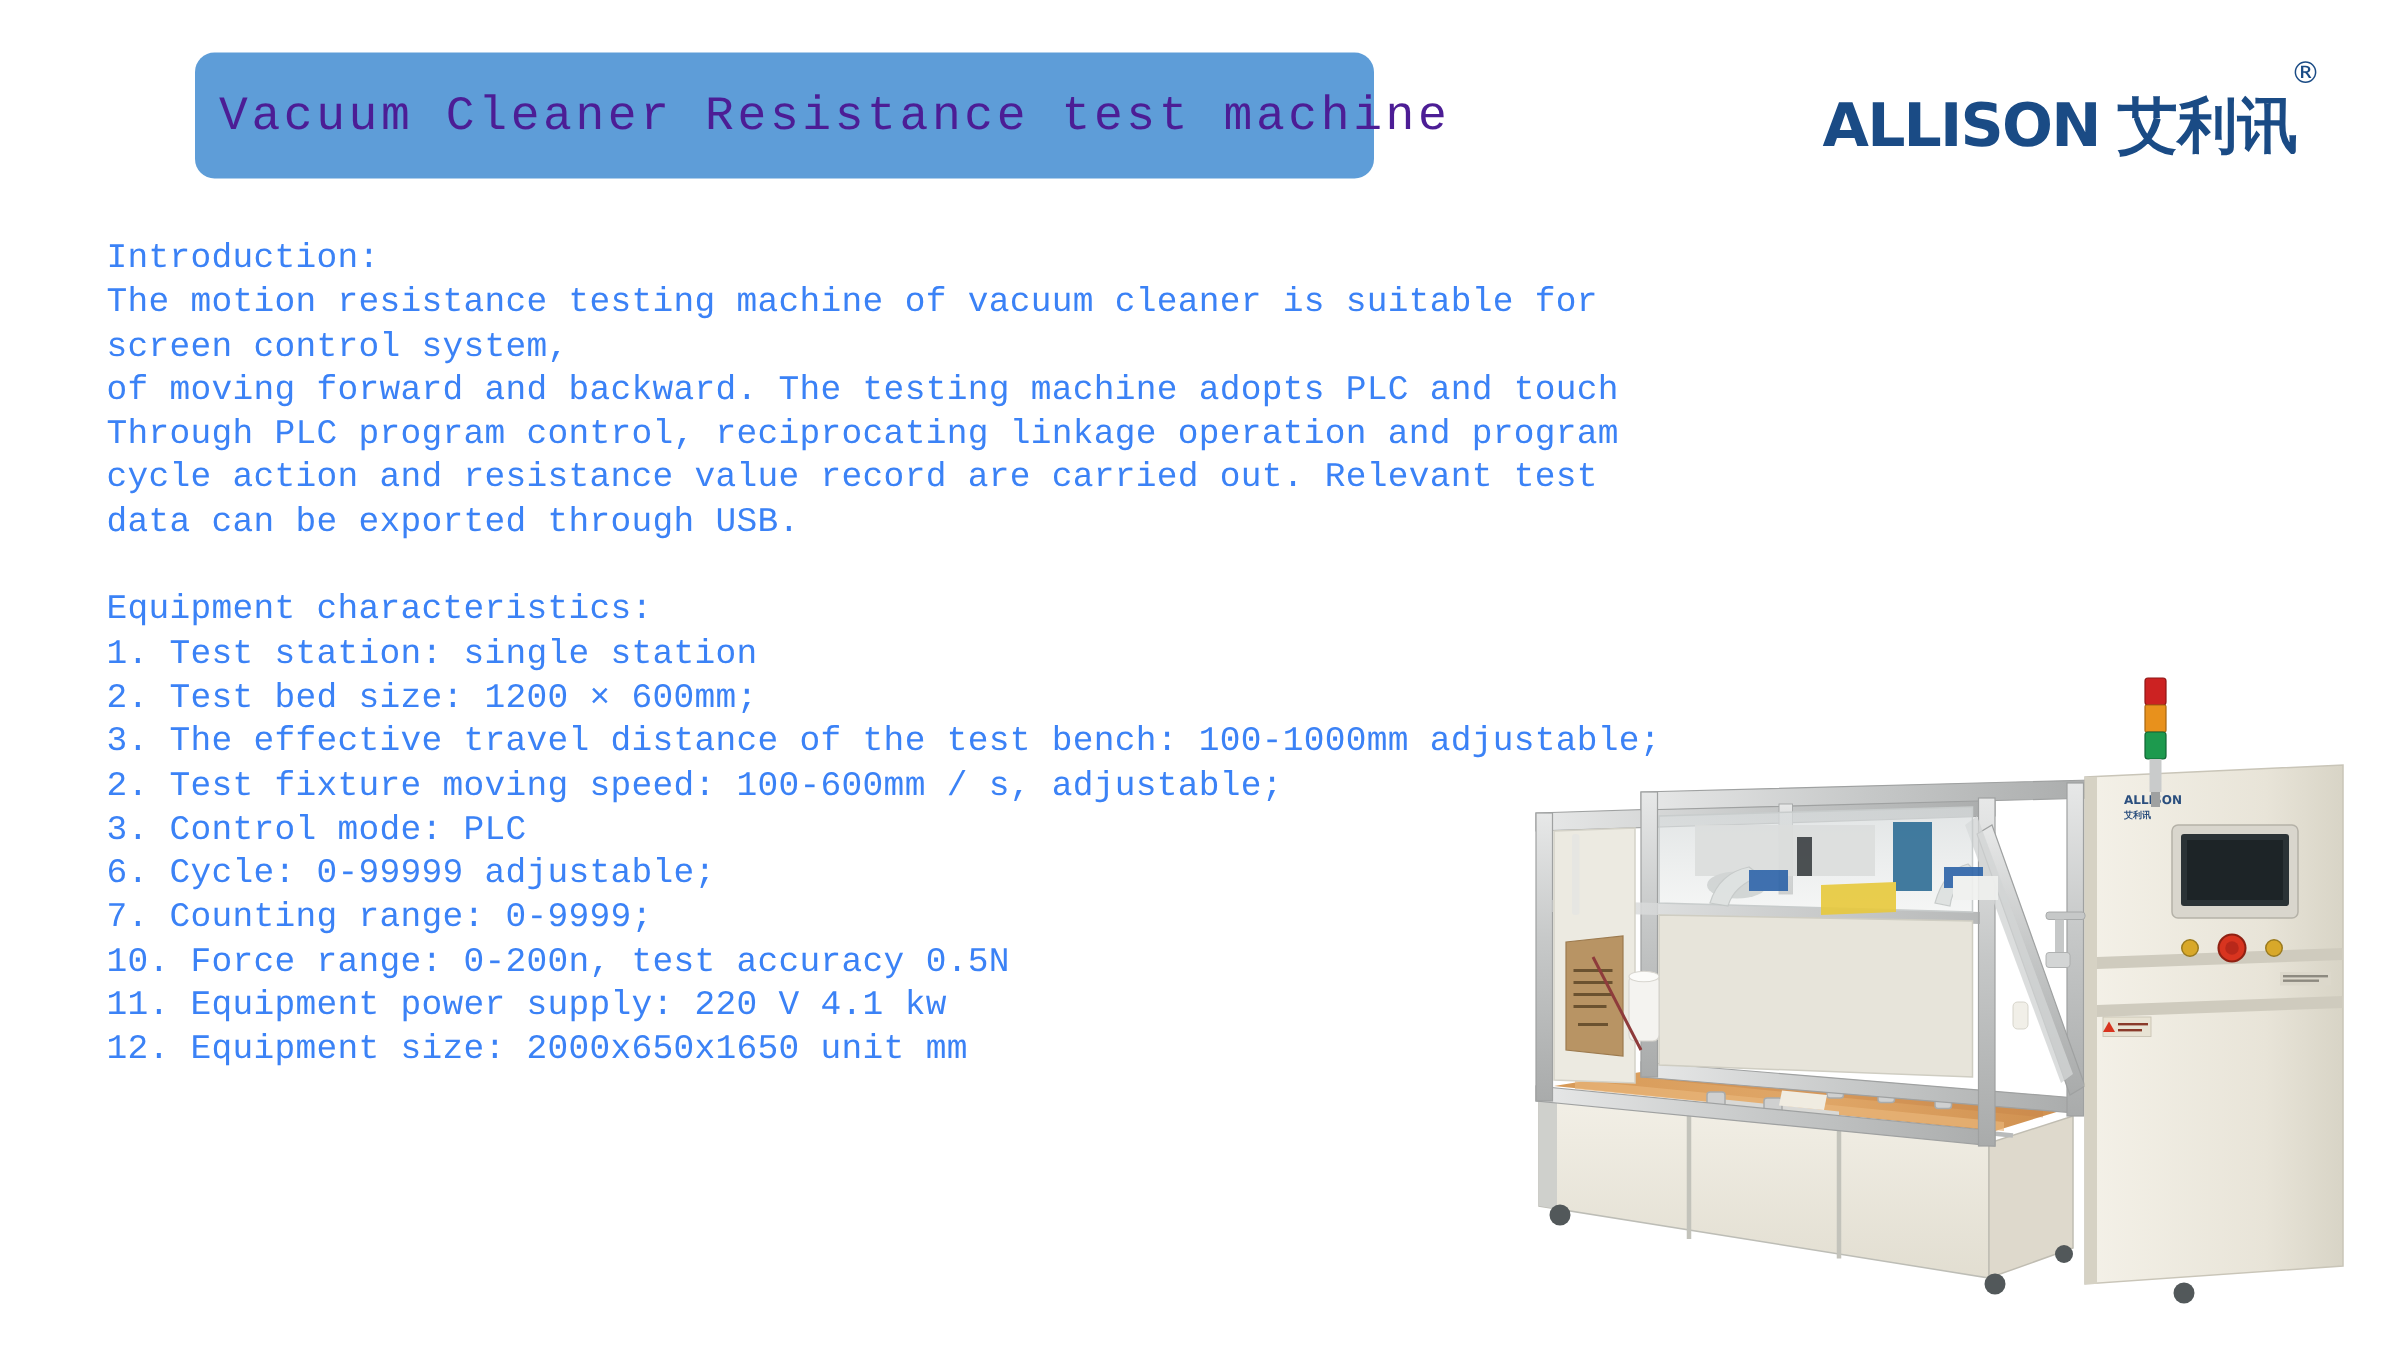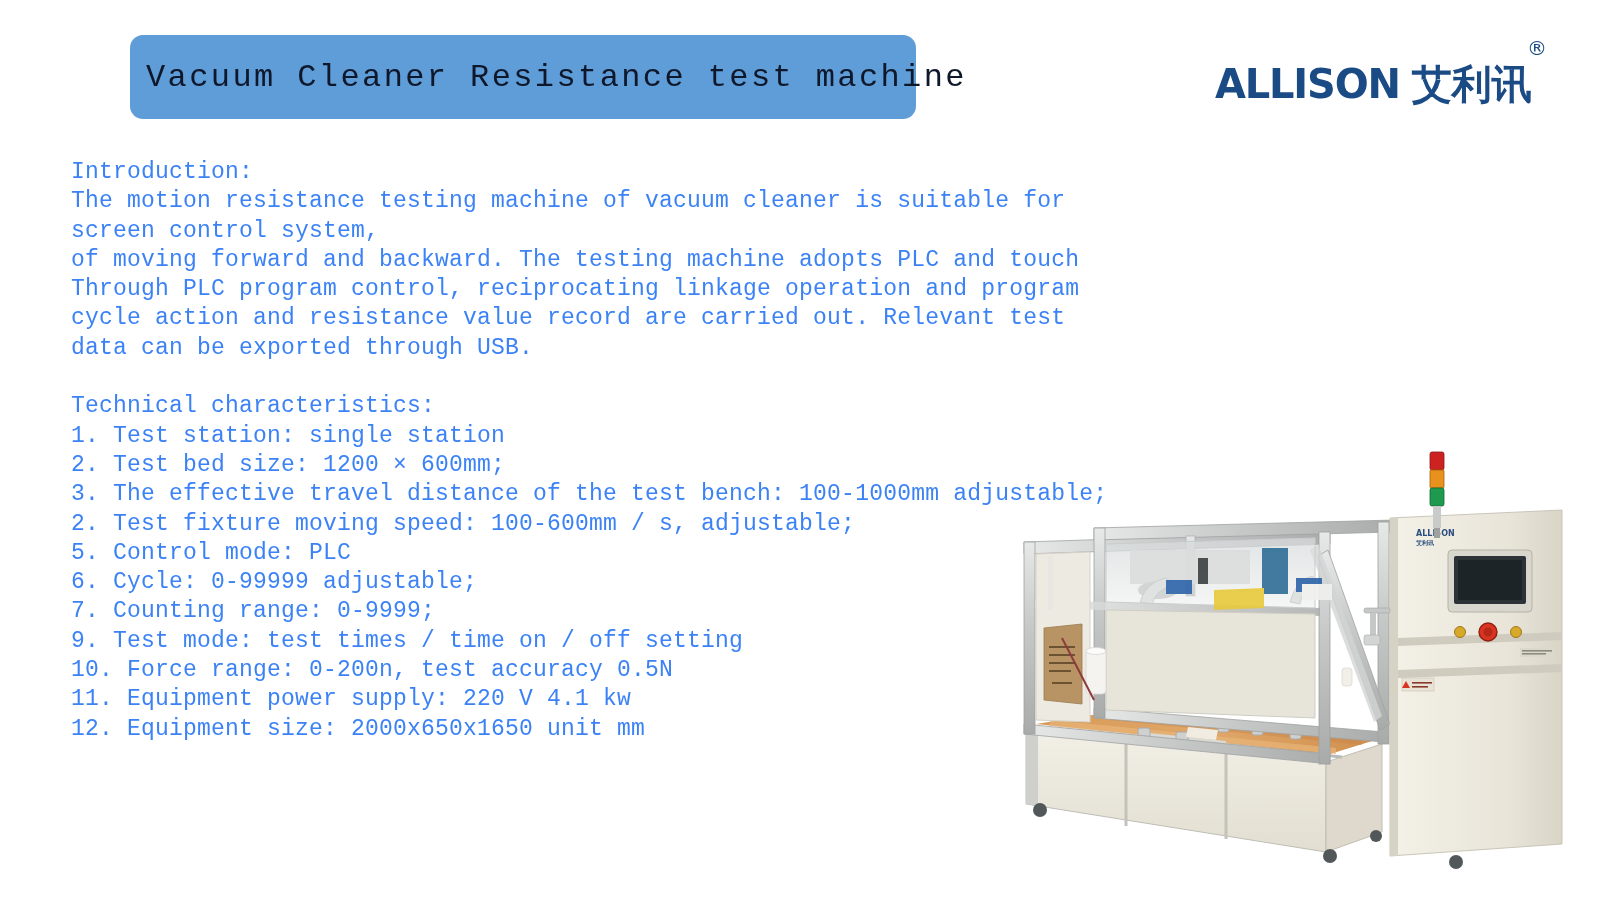--- a/index.html
+++ b/index.html
@@ -22,21 +22,21 @@
     left: 130px;
     top: 35px;
     width: 786px;
     height: 84px;
     background: #5e9dd8;
     border-radius: 13px;
     display: flex;
     align-items: center;
   }
   #title-banner .title-text {
-    color: #0f172a;
+    color: #4c1d95;
     font-size: 32px;
     letter-spacing: 2.4px;
     font-family: "Liberation Mono", "DejaVu Sans Mono", monospace;
     padding-left: 16px;
     white-space: nowrap;
   }
 
   
   #brand-logo {
     position: absolute;
@@ -124,29 +124,28 @@
   <div class="para-line">Introduction:</div>
   <div class="para-line">The motion resistance testing machine of vacuum cleaner is suitable for</div>
   <div class="para-line">screen control system,</div>
   <div class="para-line">of moving forward and backward. The testing machine adopts PLC and touch</div>
   <div class="para-line">Through PLC program control, reciprocating linkage operation and program</div>
   <div class="para-line">cycle action and resistance value record are carried out. Relevant test</div>
   <div class="para-line">data can be exported through USB.</div>
 
   <div class="blank-line"></div>
 
-  <div class="para-line">Technical characteristics:</div>
+  <div class="para-line">Equipment characteristics:</div>
   <div class="para-line">1. Test station: single station</div>
   <div class="para-line">2. Test bed size: 1200 × 600mm;</div>
   <div class="para-line">3. The effective travel distance of the test bench: 100-1000mm adjustable;</div>
   <div class="para-line">2. Test fixture moving speed: 100-600mm / s, adjustable;</div>
-  <div class="para-line">5. Control mode: PLC</div>
+  <div class="para-line">3. Control mode: PLC</div>
   <div class="para-line">6. Cycle: 0-99999 adjustable;</div>
   <div class="para-line">7. Counting range: 0-9999;</div>
-  <div class="para-line">9. Test mode: test times / time on / off setting</div>
   <div class="para-line">10. Force range: 0-200n, test accuracy 0.5N</div>
   <div class="para-line">11. Equipment power supply: 220 V 4.1 kw</div>
   <div class="para-line">12. Equipment size: 2000x650x1650 unit mm</div>
 </div>
 
 <div id="machine-photo">
 <svg width="580" height="440" viewBox="0 0 580 440" xmlns="http://www.w3.org/2000/svg">
   <defs>
     <linearGradient id="alum" x1="0" y1="0" x2="0" y2="1">
       <stop offset="0%" stop-color="#e7e8e8"></stop>

